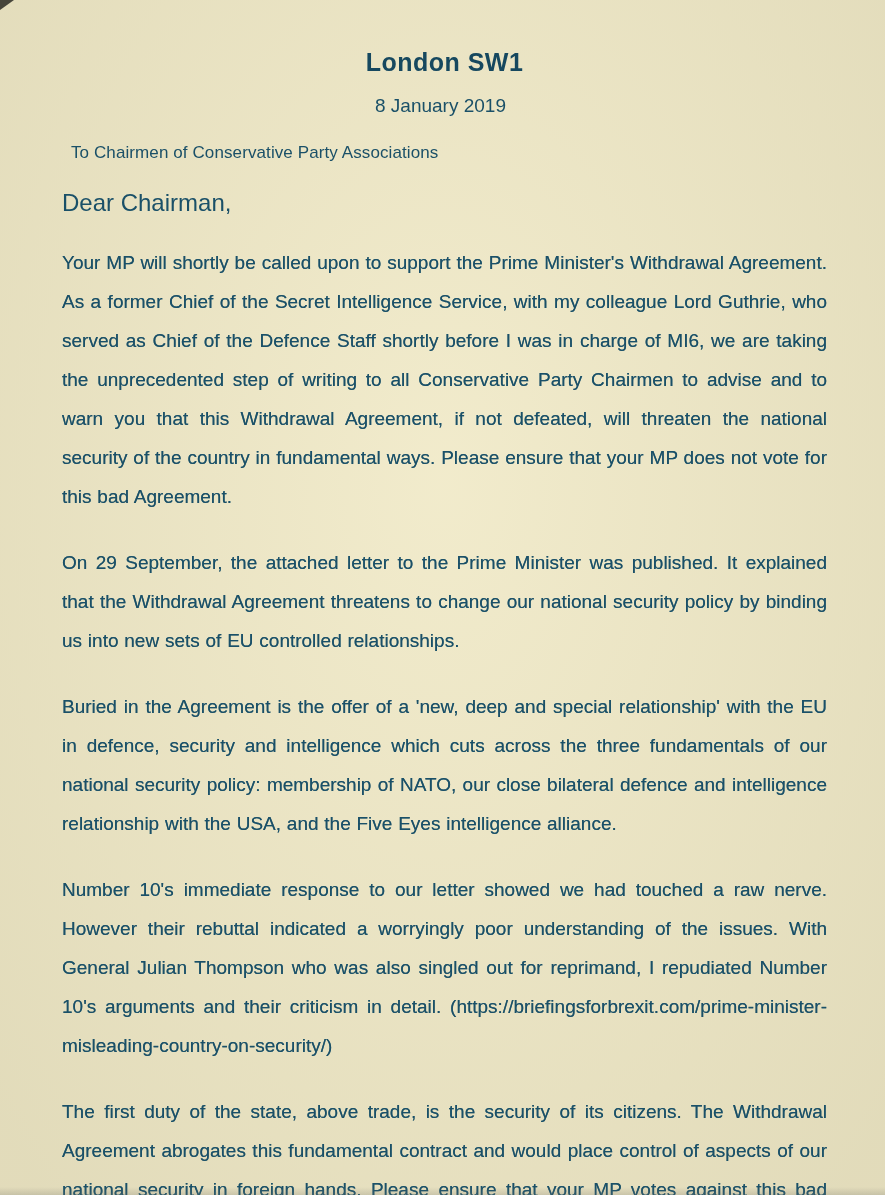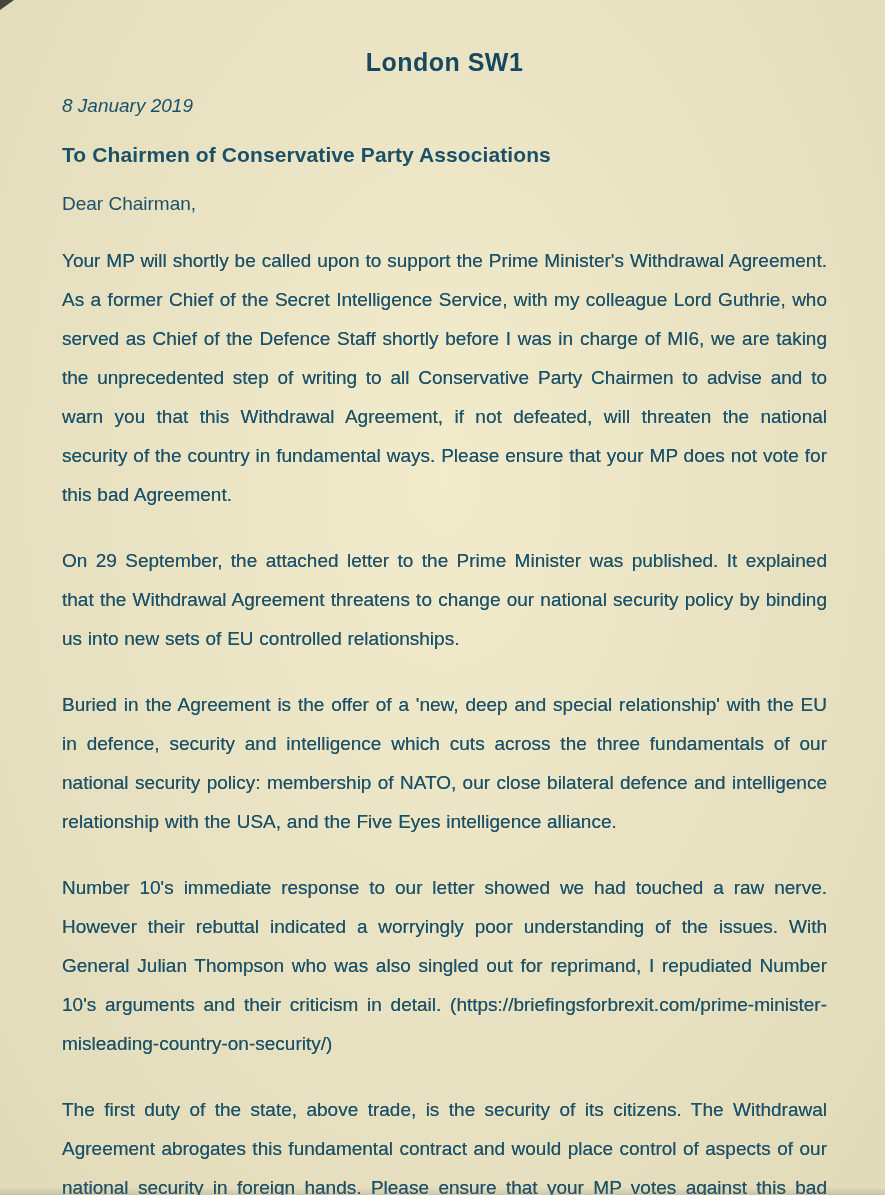--- a/index.html
+++ b/index.html
@@ -37,33 +37,32 @@
   }
   .heading {
     margin: 8px 0 4px 0;
     text-align: center;
     font-size: 25px;
     font-weight: bold;
     letter-spacing: 0.5px;
     color: #16485f;
   }
   .date {
-    text-align: left;
+    text-align: center;
     font-size: 19px;
     margin: 18px 8px 26px 0;
-    font-style: italic;
   }
   .recipient {
-    font-size: 21px;
-    margin: 0 0 26px 0;
-    font-weight: bold;
+    font-size: 17px;
+    margin: 0 0 26px 9px;
+    font-weight: normal;
     letter-spacing: 0.1px;
   }
   .salutation {
-    font-size: 19px;
+    font-size: 24px;
     margin: 0 0 26px 0;
   }
   .para {
     font-size: 19px;
     line-height: 39px;
     margin: 0 0 27px 0;
     text-align: justify;
     word-spacing: 0.5px;
     text-shadow: 0 0 0.6px rgba(23, 80, 104, 0.75);
   }

